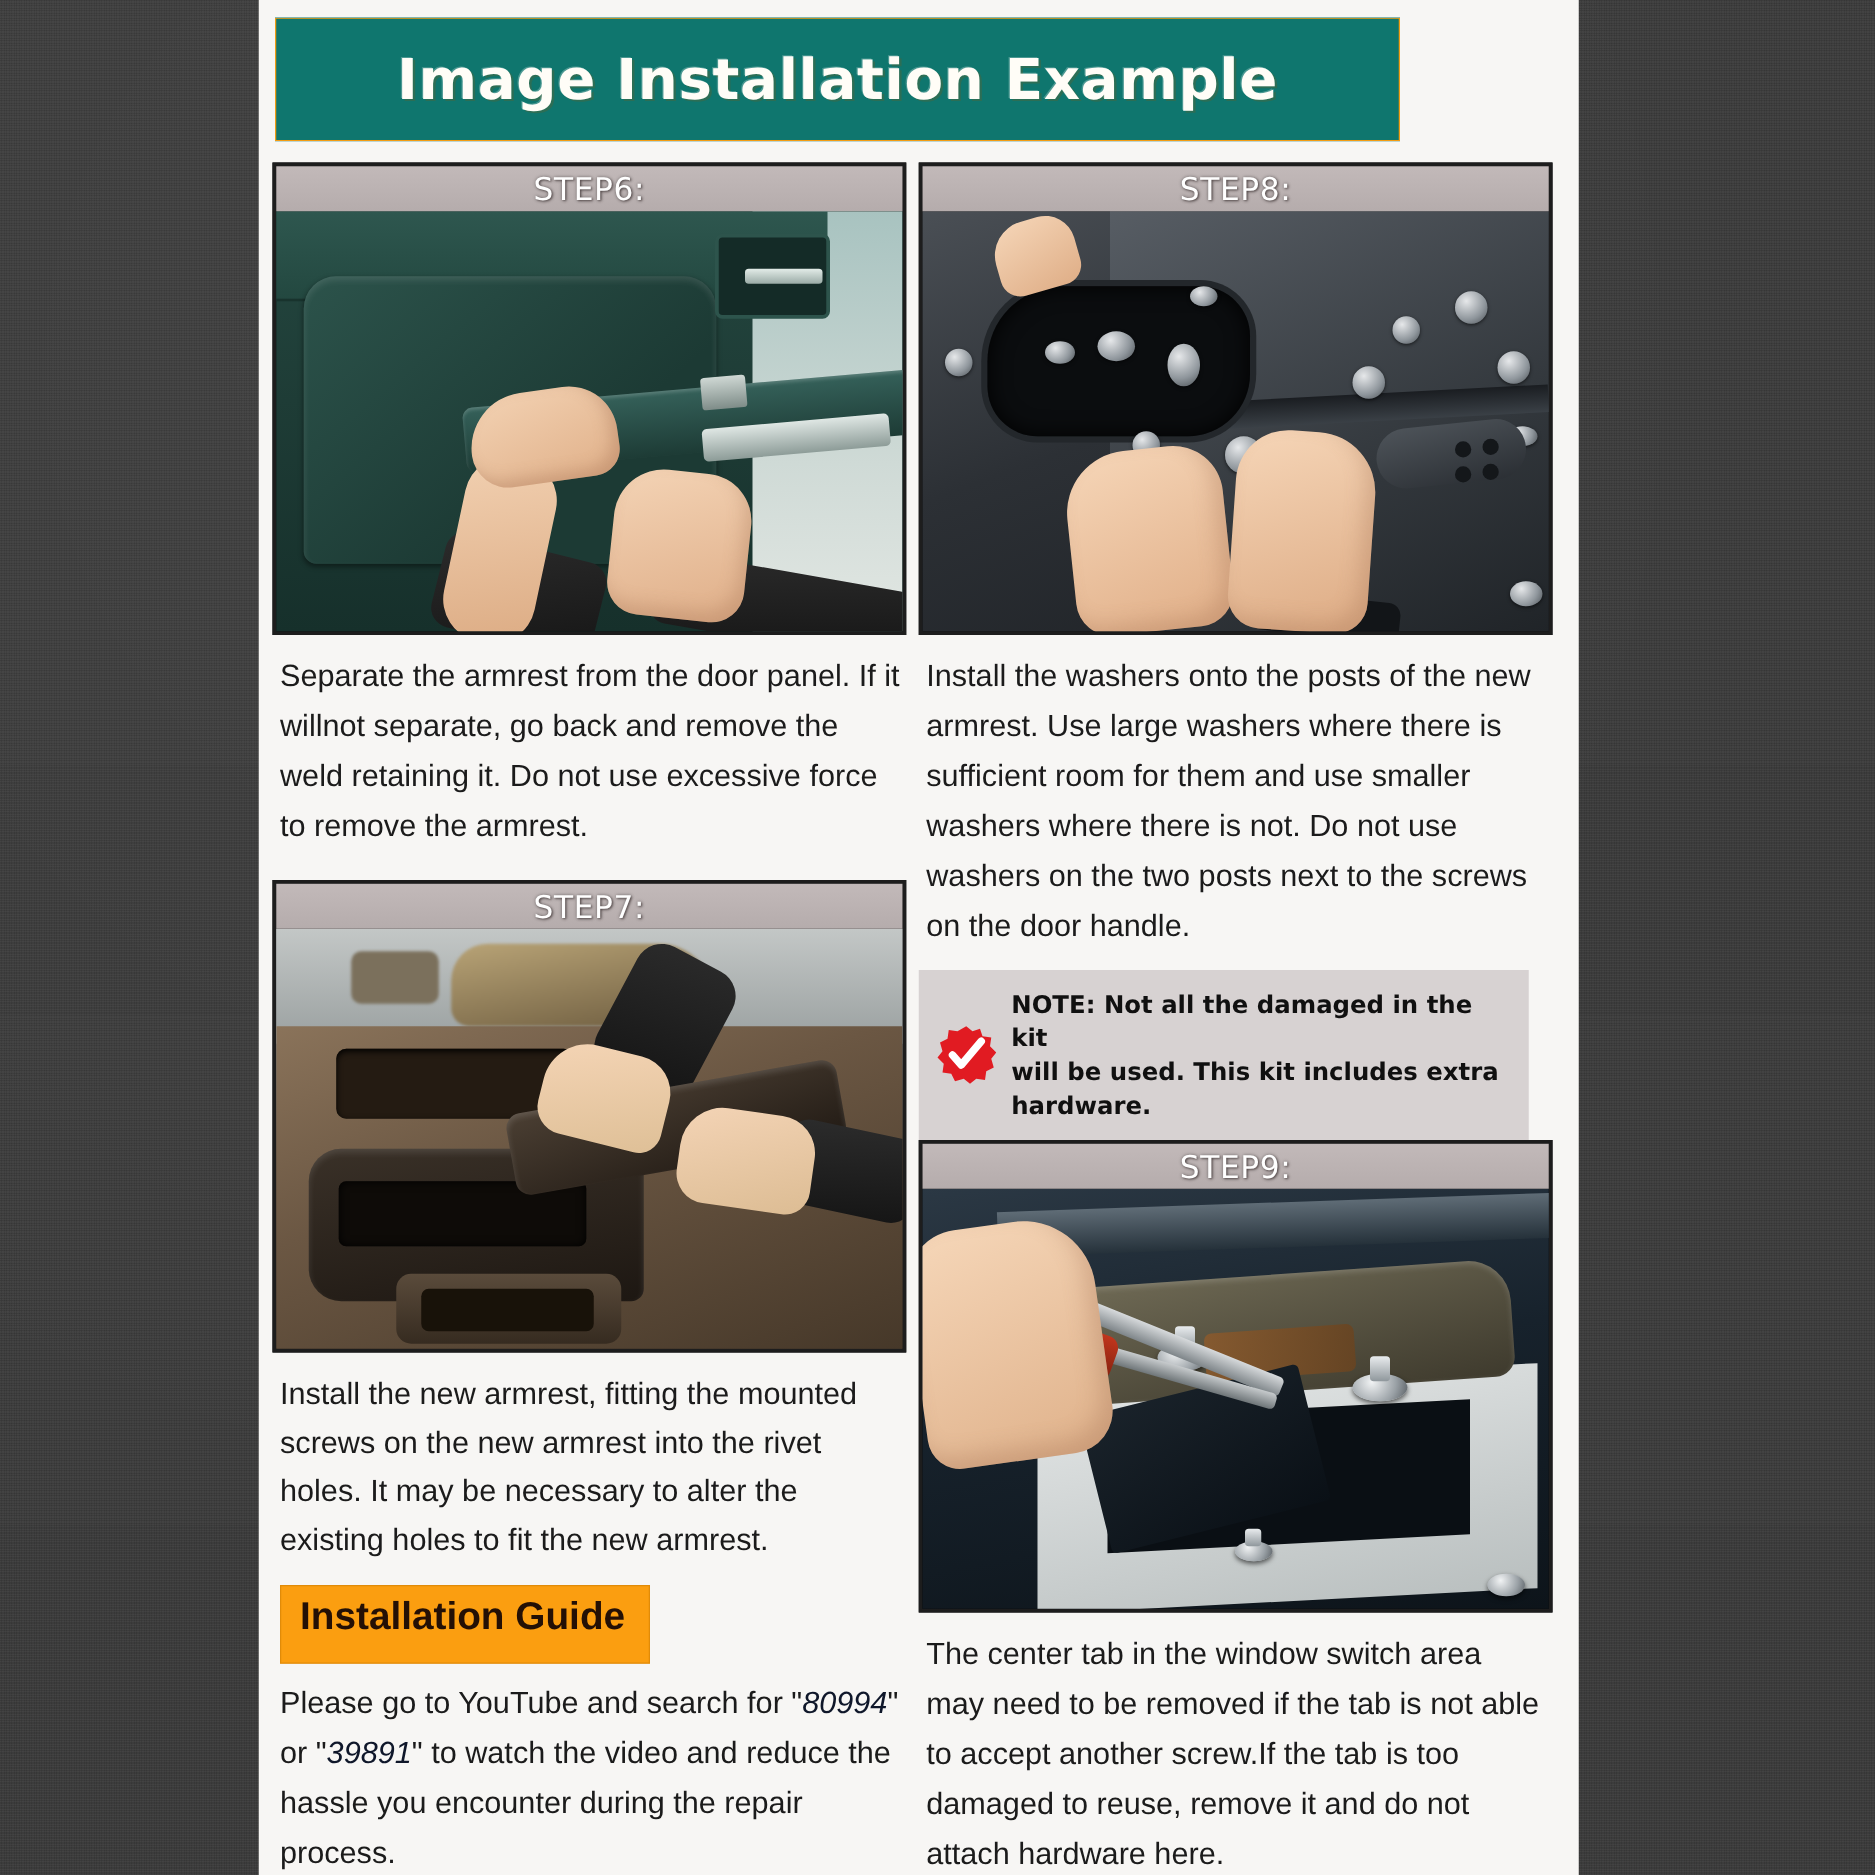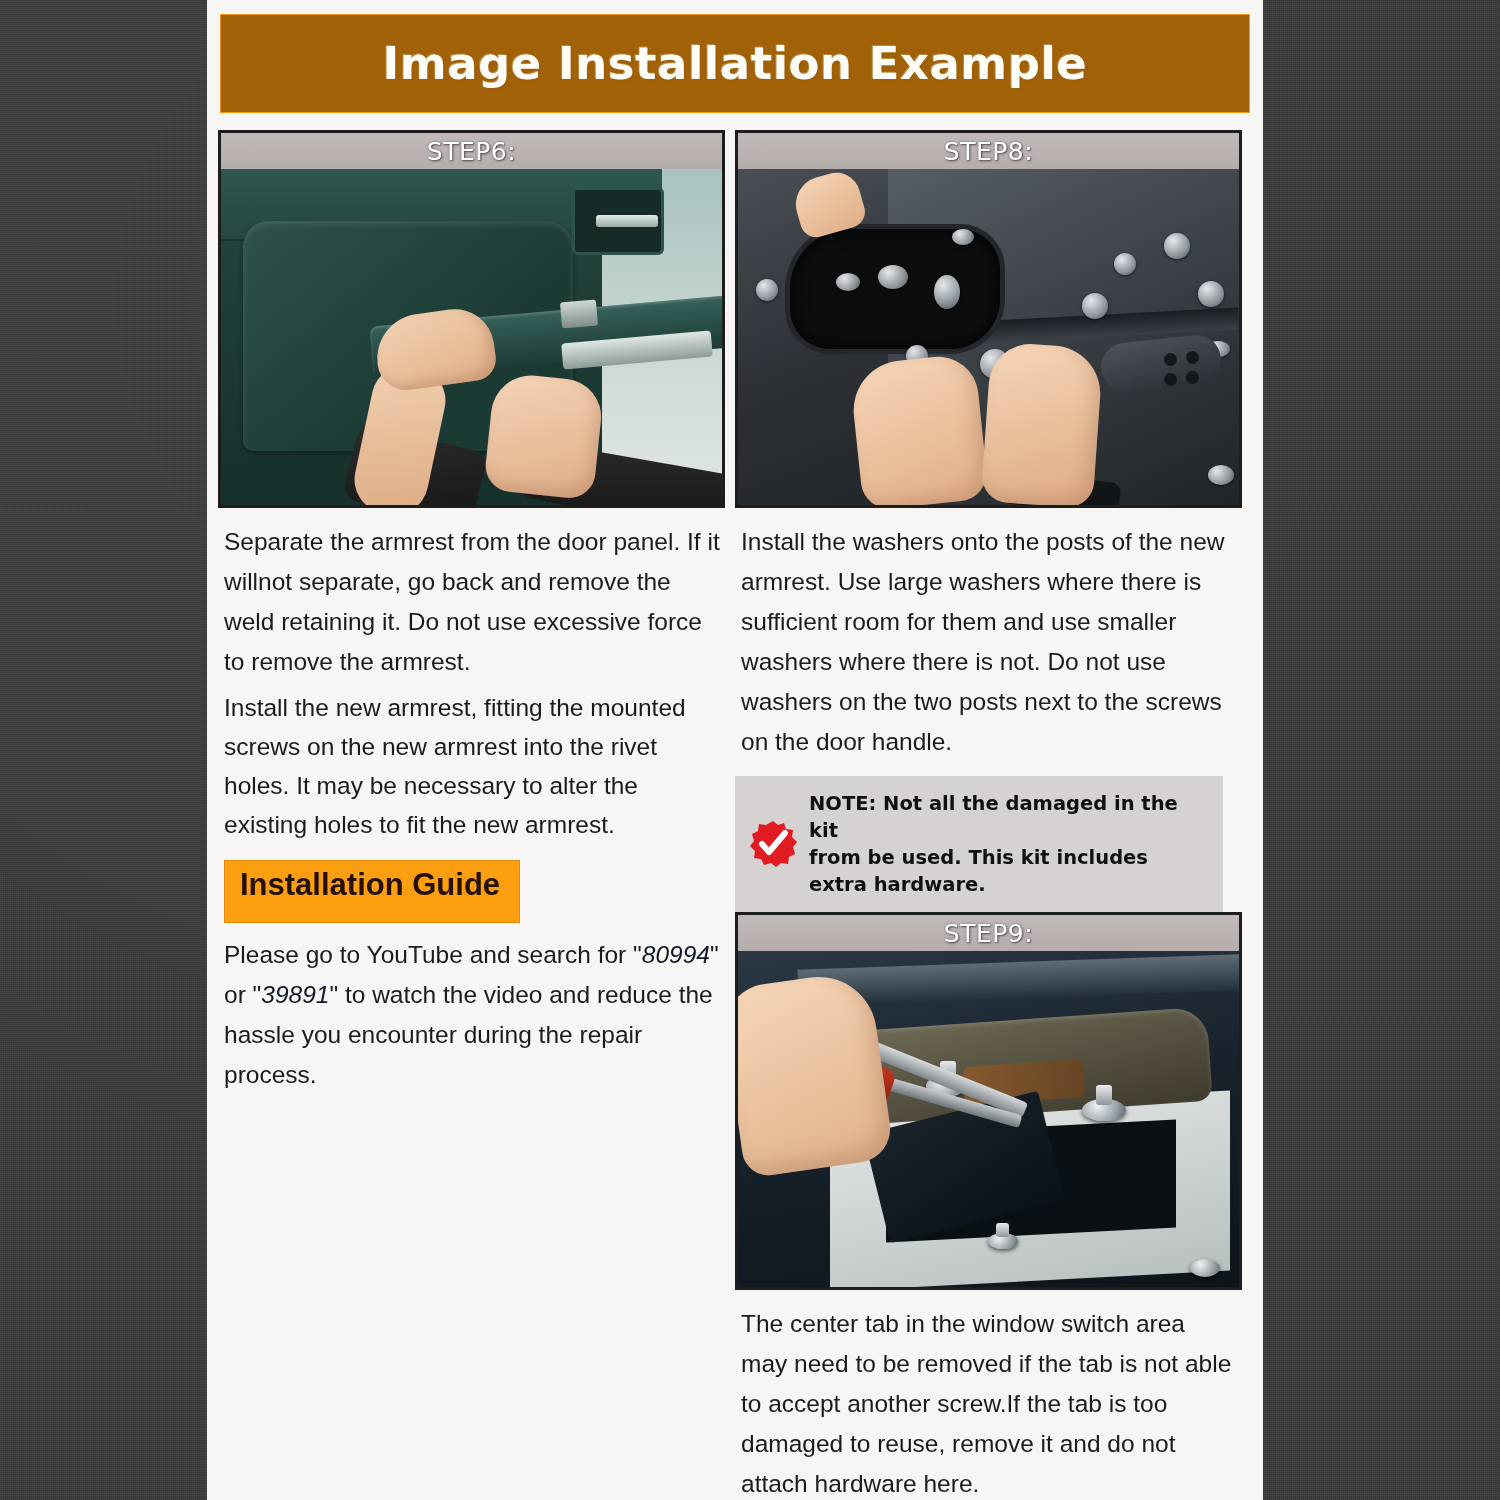--- a/index.html
+++ b/index.html
@@ -21,22 +21,22 @@
   }
 
   .page{
     position:absolute;
     left:207px; top:0; width:1056px; height:1500px;
     background:#f7f6f4;
   }
 
   
   .banner{
-    position:absolute;left:13px;top:14px;width:1030px;height:99px;
-    background:#a16207;
+    position:absolute;left:13px;top:14px;width:900px;height:99px;
+    background:#0f766e;
     display:flex;align-items:center;justify-content:center;
     box-shadow:inset 0 0 0 1px #f39c12;
   }
   .banner-text{
     color:#fffdf7;
     font-size:45px;
     font-weight:bold;
     letter-spacing:.5px;
     text-shadow: 2px 2px 0 rgba(150,80,0,.22), -1px -1px 0 rgba(255,255,255,.25);
     font-family:"DejaVu Sans", sans-serif;
@@ -262,20 +262,41 @@
         <div class="ph clip"></div>
         <div class="ph sleeveA"></div>
         <div class="ph armA"></div>
         <div class="ph handA"></div>
         <div class="ph sleeveB"></div>
         <div class="ph handB"></div>
       </div>
     </div>
     <div class="para">Separate the armrest from the door panel. If it willnot separate, go back and remove the weld retaining it. Do not use excessive force to remove the armrest.</div>
 
+    <div class="card" style="margin-top:22px;">
+      <div class="card-header">
+        <span>STEP7:</span>
+      </div>
+      <div class="photo p7">
+        <div class="ph bench"></div>
+        <div class="ph blob"></div>
+        <div class="ph blob2"></div>
+        <div class="ph door"></div>
+        <div class="ph pocket"></div>
+        <div class="ph arm7"></div>
+        <div class="ph armInner"></div>
+        <div class="ph switch"></div>
+        <div class="ph switchIn"></div>
+        <div class="ph arm7a"></div>
+        <div class="ph newarm"></div>
+        <div class="ph hand7a"></div>
+        <div class="ph arm7b"></div>
+        <div class="ph hand7b"></div>
+      </div>
+    </div>
     <div class="para tight">Install the new armrest, fitting the mounted screws on the new armrest into the rivet holes. It may be necessary to alter the existing holes to fit the new armrest.</div>
 
     <div>
       <div class="guide-badge">Installation Guide</div>
       <div class="para"><span>Please go to YouTube and search for "</span><span class="pink">80994</span><span>" or "</span><span class="pink">39891</span><span>" to watch the video and reduce the hassle you encounter during the repair process.</span></div>
     </div>
 
   </div>
 
   <div class="col col-right">
@@ -314,21 +335,21 @@
     </div>
     <div class="para">Install the washers onto the posts of the new armrest. Use large washers where there is sufficient room for them and use smaller washers where there is not. Do not use washers on the two posts next to the screws on the door handle.</div>
 
     <div class="note-box">
       <svg class="seal" viewBox="0 0 48 48">
         <path d="M24 1 L29 5 L35 3 L37 9 L44 10 L43 17 L48 22 L44 27 L46 34 L40 37 L39 44 L32 43 L27 47 L22 43 L15 45 L12 39 L5 38 L6 31 L1 26 L5 21 L3 14 L9 11 L10 4 L17 5 Z" fill="#e11b22"></path>
         <path d="M13 24 L20 32 L36 13" stroke="#ffffff" stroke-width="6" fill="none" stroke-linecap="round" stroke-linejoin="round"></path>
       </svg>
       <div class="note-text">
         <div>NOTE: Not all the damaged in the kit</div>
-        <div>from be used. This kit includes extra hardware.</div>
+        <div>will be used. This kit includes extra hardware.</div>
       </div>
     </div>
 
     <div class="card" style="">
       <div class="card-header">
         <span>STEP9:</span>
       </div>
       <div class="photo p9">
         <div class="ph rail"></div>
         <div class="ph white"></div>

